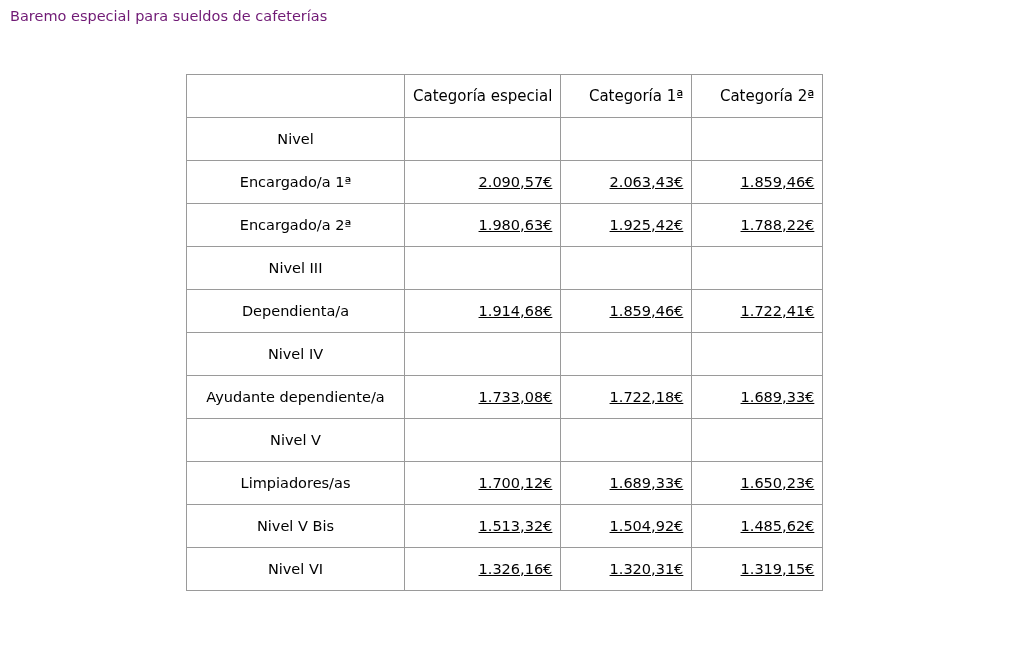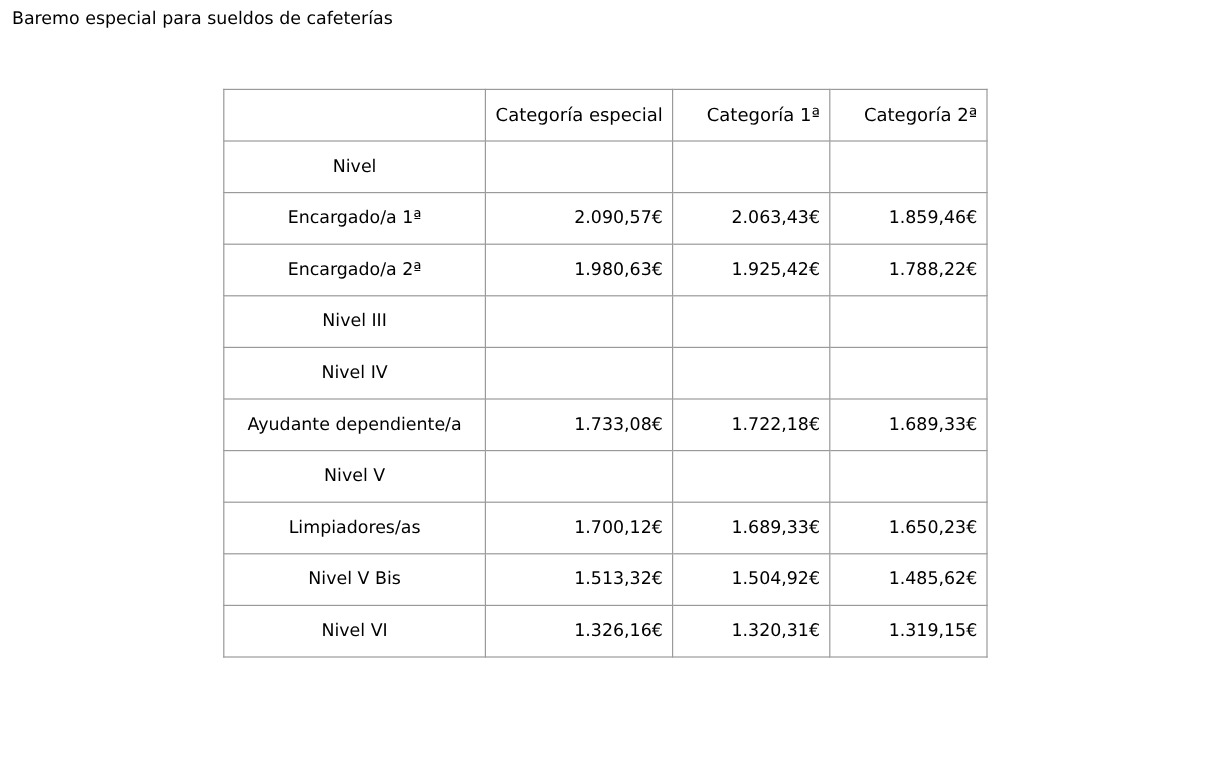--- a/index.html
+++ b/index.html
@@ -18,21 +18,21 @@
     position: relative;
     width: 1014px;
     height: 649px;
   }
   .doc-title {
     position: absolute;
     left: 10px;
     top: 6px;
     font-size: 14.5px;
     line-height: 20px;
-    color: #000000;
+    color: #701a75;
     white-space: nowrap;
   }
   .table-wrap {
     position: absolute;
     left: 186px;
     top: 74px;
   }
   table.salary-table {
     border-collapse: collapse;
     table-layout: fixed;
@@ -58,20 +58,21 @@
   th.head-blank {
     border: 1px solid #9a9a9a;
   }
   td.label {
     text-align: center;
     white-space: nowrap;
   }
   td.value {
     text-align: right;
     white-space: nowrap;
+    text-decoration: underline;
   }
   td.empty {
     border: 1px solid #9a9a9a;
   }
 </style>
 </head>
 <body>
 
 <div class="page">
 
@@ -112,20 +113,26 @@
           <td class="value">1.925,42€</td>
           <td class="value">1.788,22€</td>
         </tr>
         <tr>
           <td class="label">Nivel III</td>
           <td class="value empty"></td>
           <td class="value empty"></td>
           <td class="value empty"></td>
         </tr>
         <tr>
+          <td class="label">Dependienta/a</td>
+          <td class="value">1.914,68€</td>
+          <td class="value">1.859,46€</td>
+          <td class="value">1.722,41€</td>
+        </tr>
+        <tr>
           <td class="label">Nivel IV</td>
           <td class="value empty"></td>
           <td class="value empty"></td>
           <td class="value empty"></td>
         </tr>
         <tr>
           <td class="label">Ayudante dependiente/a</td>
           <td class="value">1.733,08€</td>
           <td class="value">1.722,18€</td>
           <td class="value">1.689,33€</td>

